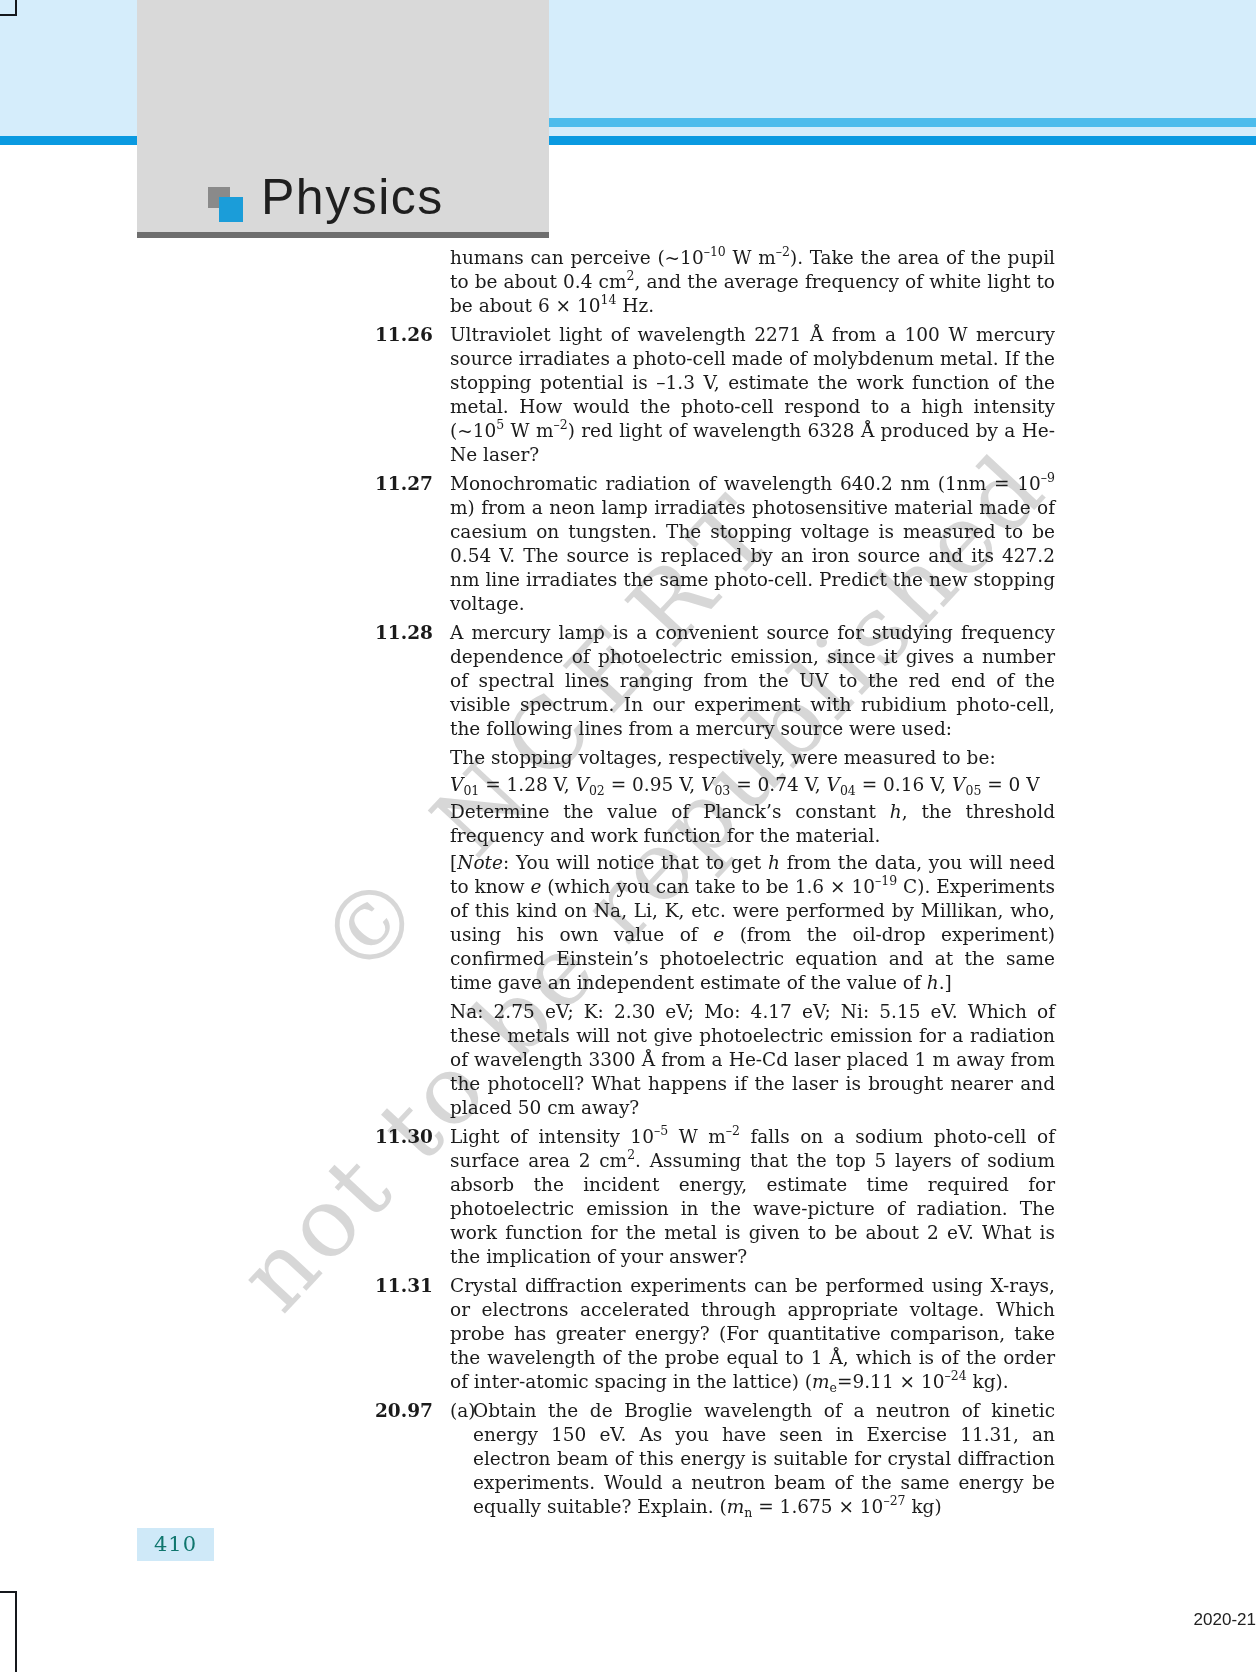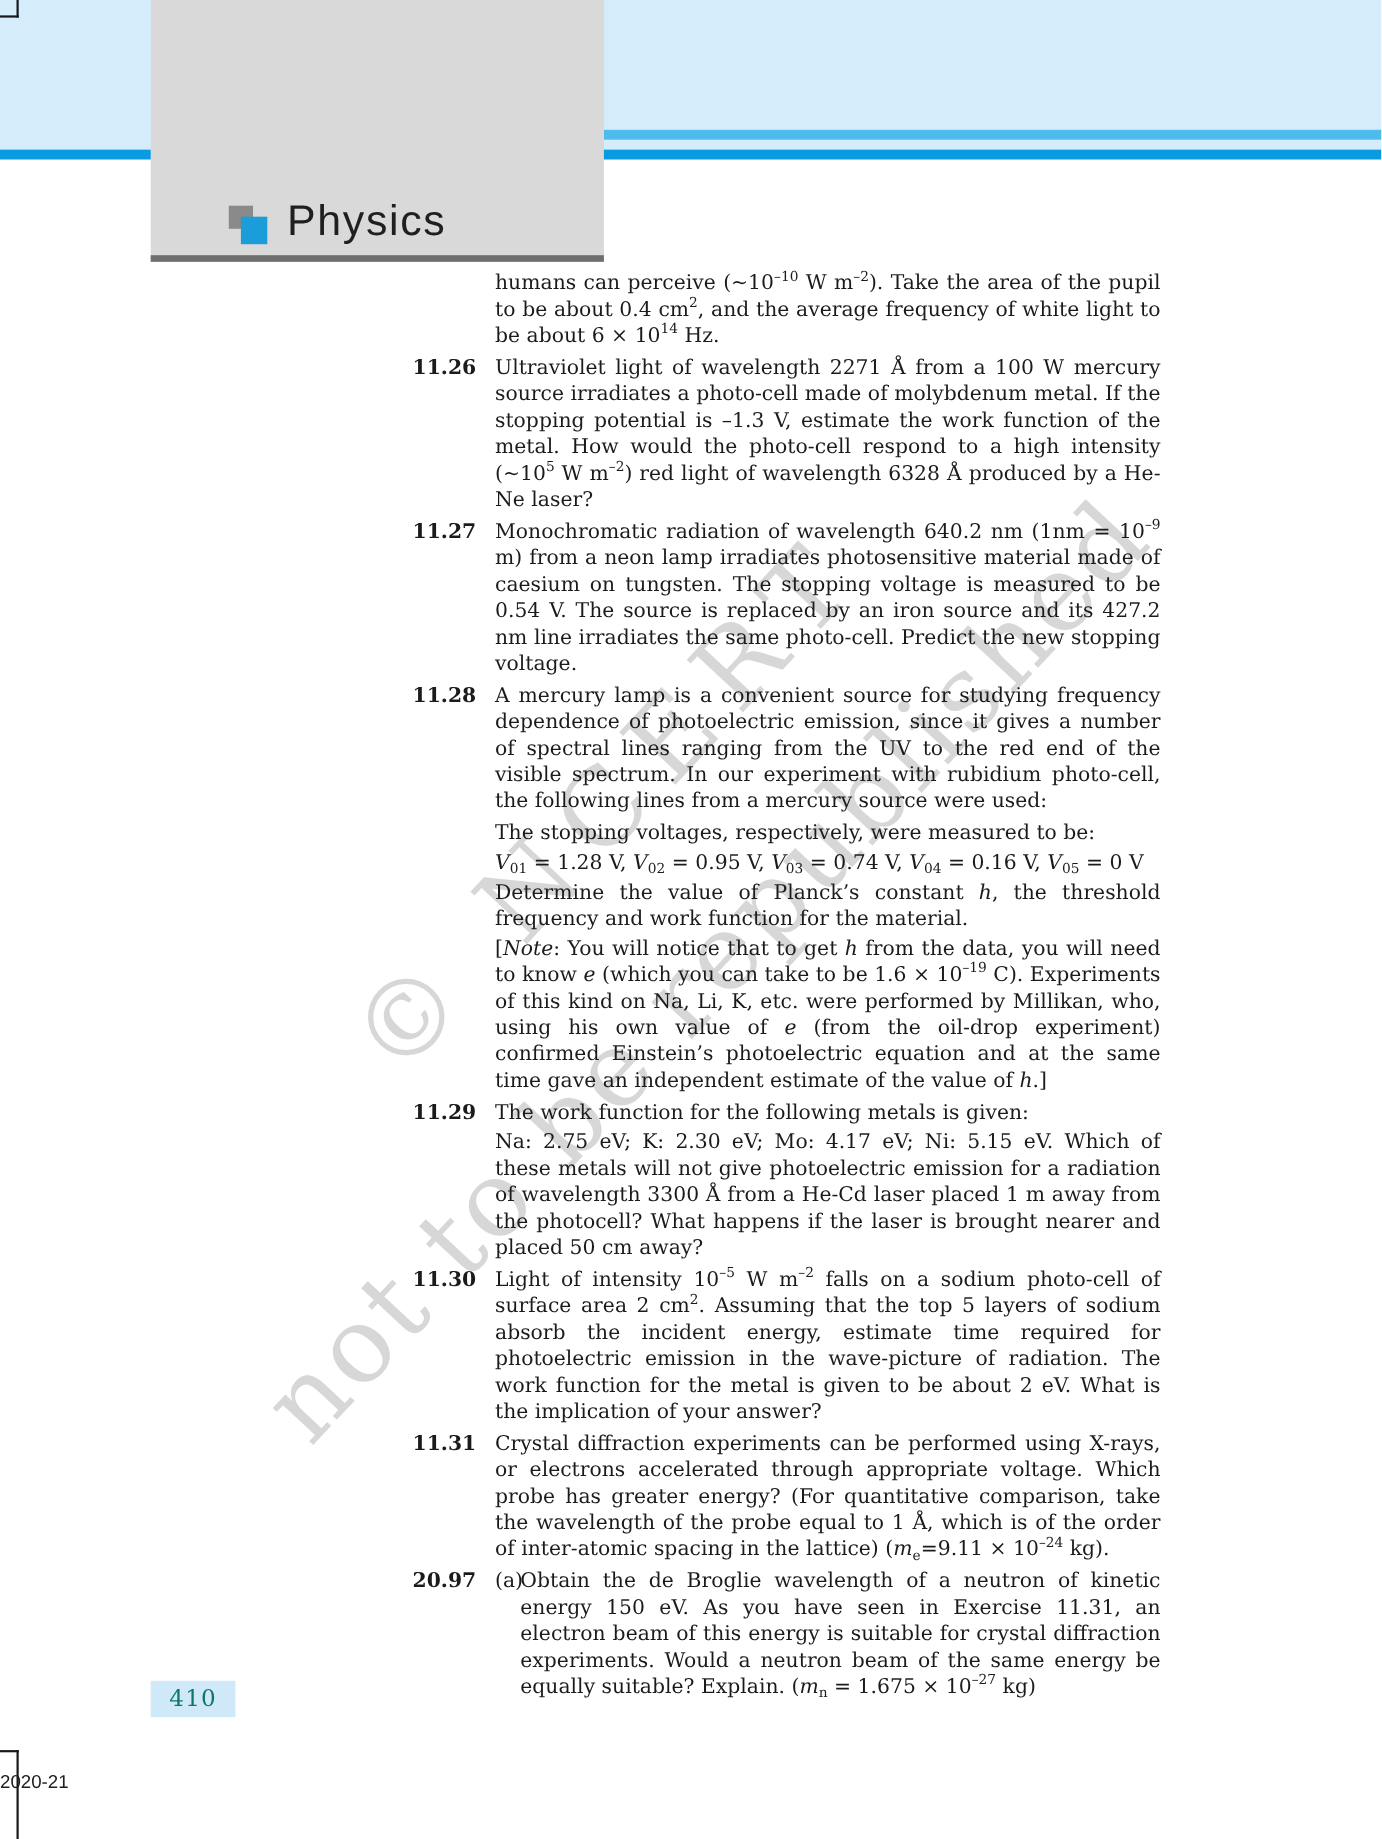--- a/index.html
+++ b/index.html
@@ -14,23 +14,23 @@
   .band-dark  { position:absolute; left:0; top:136px; width:1256px; height:9px; background:#0a9ae1; z-index:2; }
   
   .physics-box {
     position:absolute; left:137px; top:0; width:412px; height:232px;
     background:#d9d9d9; border-bottom:6px solid #6e6e6e; z-index:3;
   }
   .physics-logo { position:absolute; left:71px; top:187px; width:40px; height:36px; }
   .logo-gray { position:absolute; left:0; top:0; width:22px; height:21px; background:#8a8a8a; }
   .logo-blue { position:absolute; left:11px; top:10px; width:24px; height:25px; background:#1b9dd9; }
   .subject-title {
-    position:absolute; left:124px; top:180px;
+    position:absolute; left:124px; top:168px;
     font-family:"Liberation Sans", sans-serif; font-weight:400;
-    font-size:39px; letter-spacing:1.5px; color:#1f1f1f;
+    font-size:50px; letter-spacing:1.5px; color:#1f1f1f;
   }
   
   .crop-tl { position:absolute; left:0; top:0; width:15px; height:14px;
              border-right:2px solid #15181c; border-bottom:2px solid #15181c; z-index:6; }
   .crop-bl { position:absolute; left:0; top:1591px; width:15px; height:81px;
              border-right:2px solid #15181c; border-top:2px solid #15181c; z-index:6; }
   
   .wm {
     position:absolute; white-space:nowrap; z-index:1; pointer-events:none;
     color:rgba(160,160,160,0.42); font-family:"DejaVu Serif", serif;
@@ -53,21 +53,21 @@
   .content sup, .content sub { font-size:12.5px; line-height:0; position:relative; vertical-align:baseline; }
   .content sup { top:-8px; }
   .content sub { top:4px; }
   
   .page-number-badge {
     position:absolute; left:137px; top:1528px; width:77px; height:33px;
     background:#cfe9f8; color:#0f766e; font-size:21px; line-height:33px;
     text-align:center; z-index:2; letter-spacing:1px;
   }
   .year-code {
-    position:absolute; left:0; top:1610px; width:1256px; text-align:left;
+    position:absolute; left:0; top:1610px; width:1256px; text-align:right;
     font-family:"Liberation Sans", sans-serif; font-size:17px; color:#202020; z-index:2;
   }
 </style>
 </head>
 <body>
 
 <div class="page">
 
   <div class="band-light"></div>
   <div class="band-mid"></div>
@@ -108,24 +108,20 @@
       </div>
       <div class="ex cont tight">
         <div class="body"><i>V</i><sub>01</sub> = 1.28 V, <i>V</i><sub>02</sub> = 0.95 V, <i>V</i><sub>03</sub> = 0.74 V, <i>V</i><sub>04</sub> = 0.16 V, <i>V</i><sub>05</sub> = 0 V</div>
       </div>
       <div class="ex cont tight">
         <div class="body">Determine the value of Planck’s constant <i>h</i>, the threshold frequency and work function for the material.</div>
       </div>
       <div class="ex cont">
         <div class="body">[<i>Note</i>: You will notice that to get <i>h</i> from the data, you will need to know <i>e</i> (which you can take to be 1.6 × 10<sup>–19</sup> C). Experiments of this kind on Na, Li, K, etc. were performed by Millikan, who, using his own value of <i>e</i> (from the oil-drop experiment) confirmed Einstein’s photoelectric equation and at the same time gave an independent estimate of the value of <i>h</i>.]</div>
       </div>
-      <div class="ex item tight">
-        <span class="lbl">11.29</span>
-        <div class="body">The work function for the following metals is given:</div>
-      </div>
       <div class="ex cont">
         <div class="body">Na: 2.75 eV; K: 2.30 eV; Mo: 4.17 eV; Ni: 5.15 eV. Which of these metals will not give photoelectric emission for a radiation of wavelength 3300 Å from a He-Cd laser placed 1 m away from the photocell? What happens if the laser is brought nearer and placed 50 cm away?</div>
       </div>
       <div class="ex item">
         <span class="lbl">11.30</span>
         <div class="body">Light of intensity 10<sup>–5</sup> W m<sup>–2</sup> falls on a sodium photo-cell of surface area 2 cm<sup>2</sup>. Assuming that the top 5 layers of sodium absorb the incident energy, estimate time required for photoelectric emission in the wave-picture of radiation. The work function for the metal is given to be about 2 eV. What is the implication of your answer?</div>
       </div>
       <div class="ex item">
         <span class="lbl">11.31</span>
         <div class="body">Crystal diffraction experiments can be performed using X-rays, or electrons accelerated through appropriate voltage. Which probe has greater energy? (For quantitative comparison, take the wavelength of the probe equal to 1 Å, which is of the order of inter-atomic spacing in the lattice) (<i>m</i><sub>e</sub>=9.11 × 10<sup>–24</sup> kg).</div>

